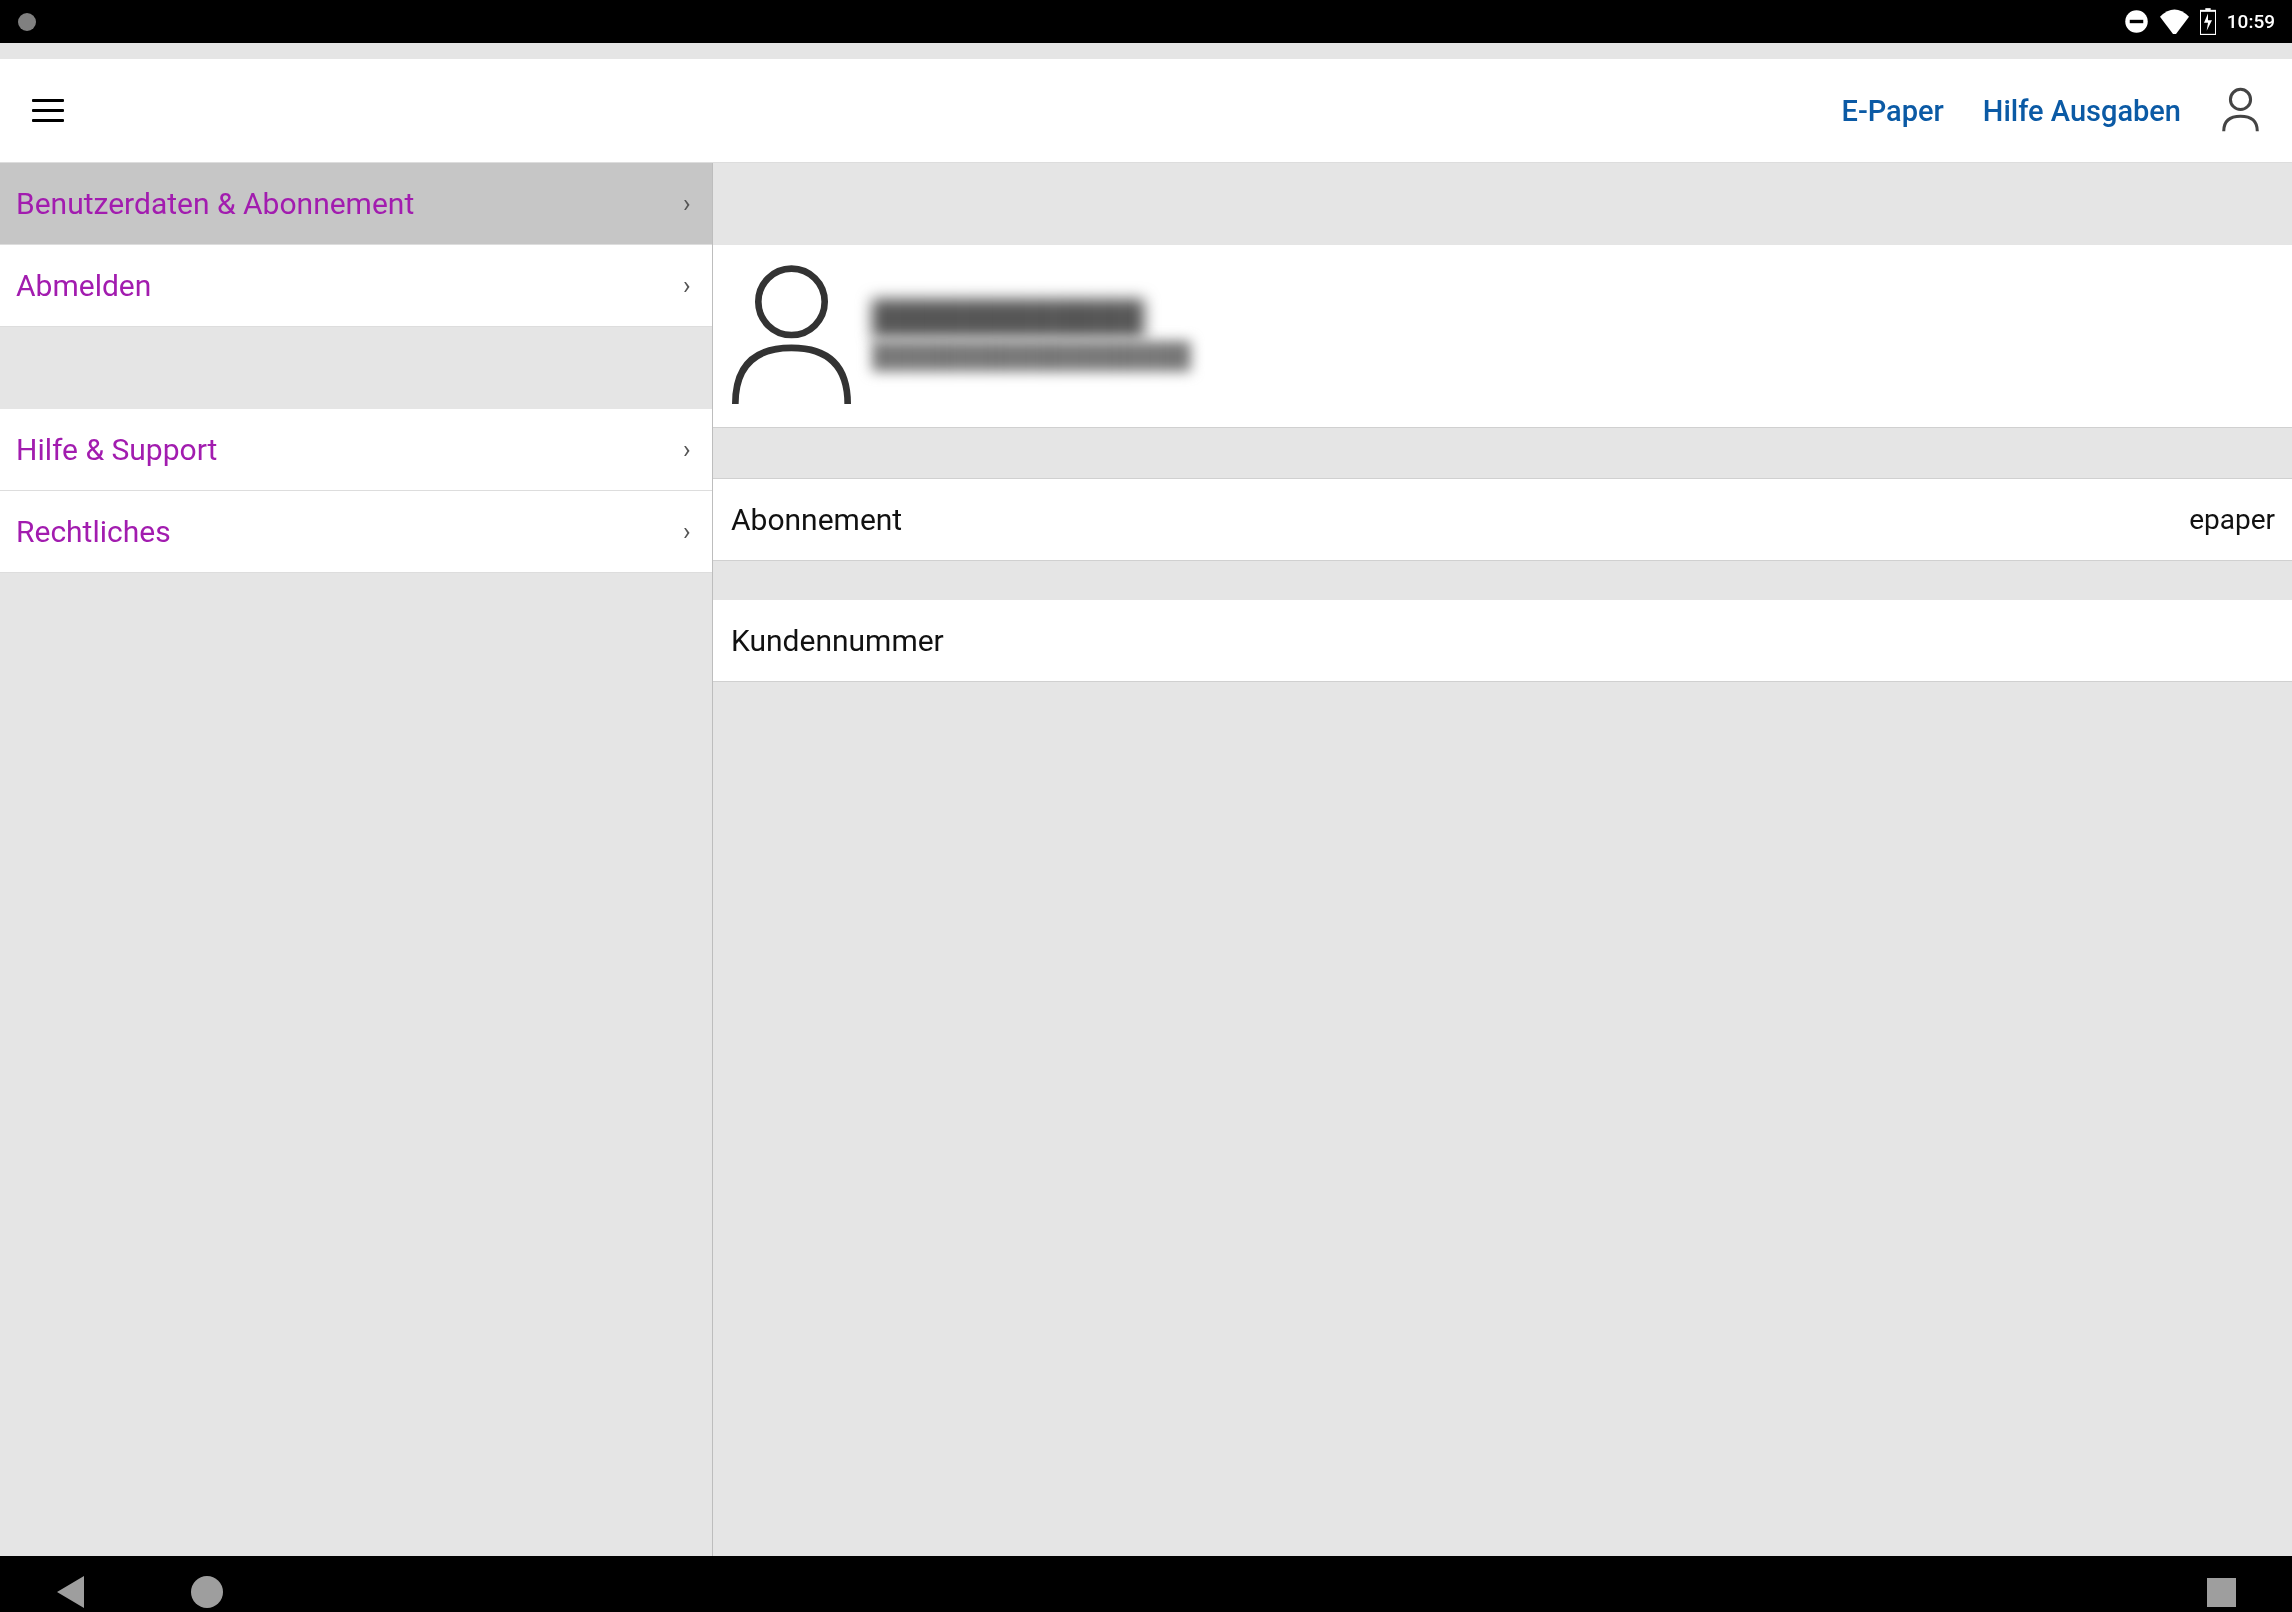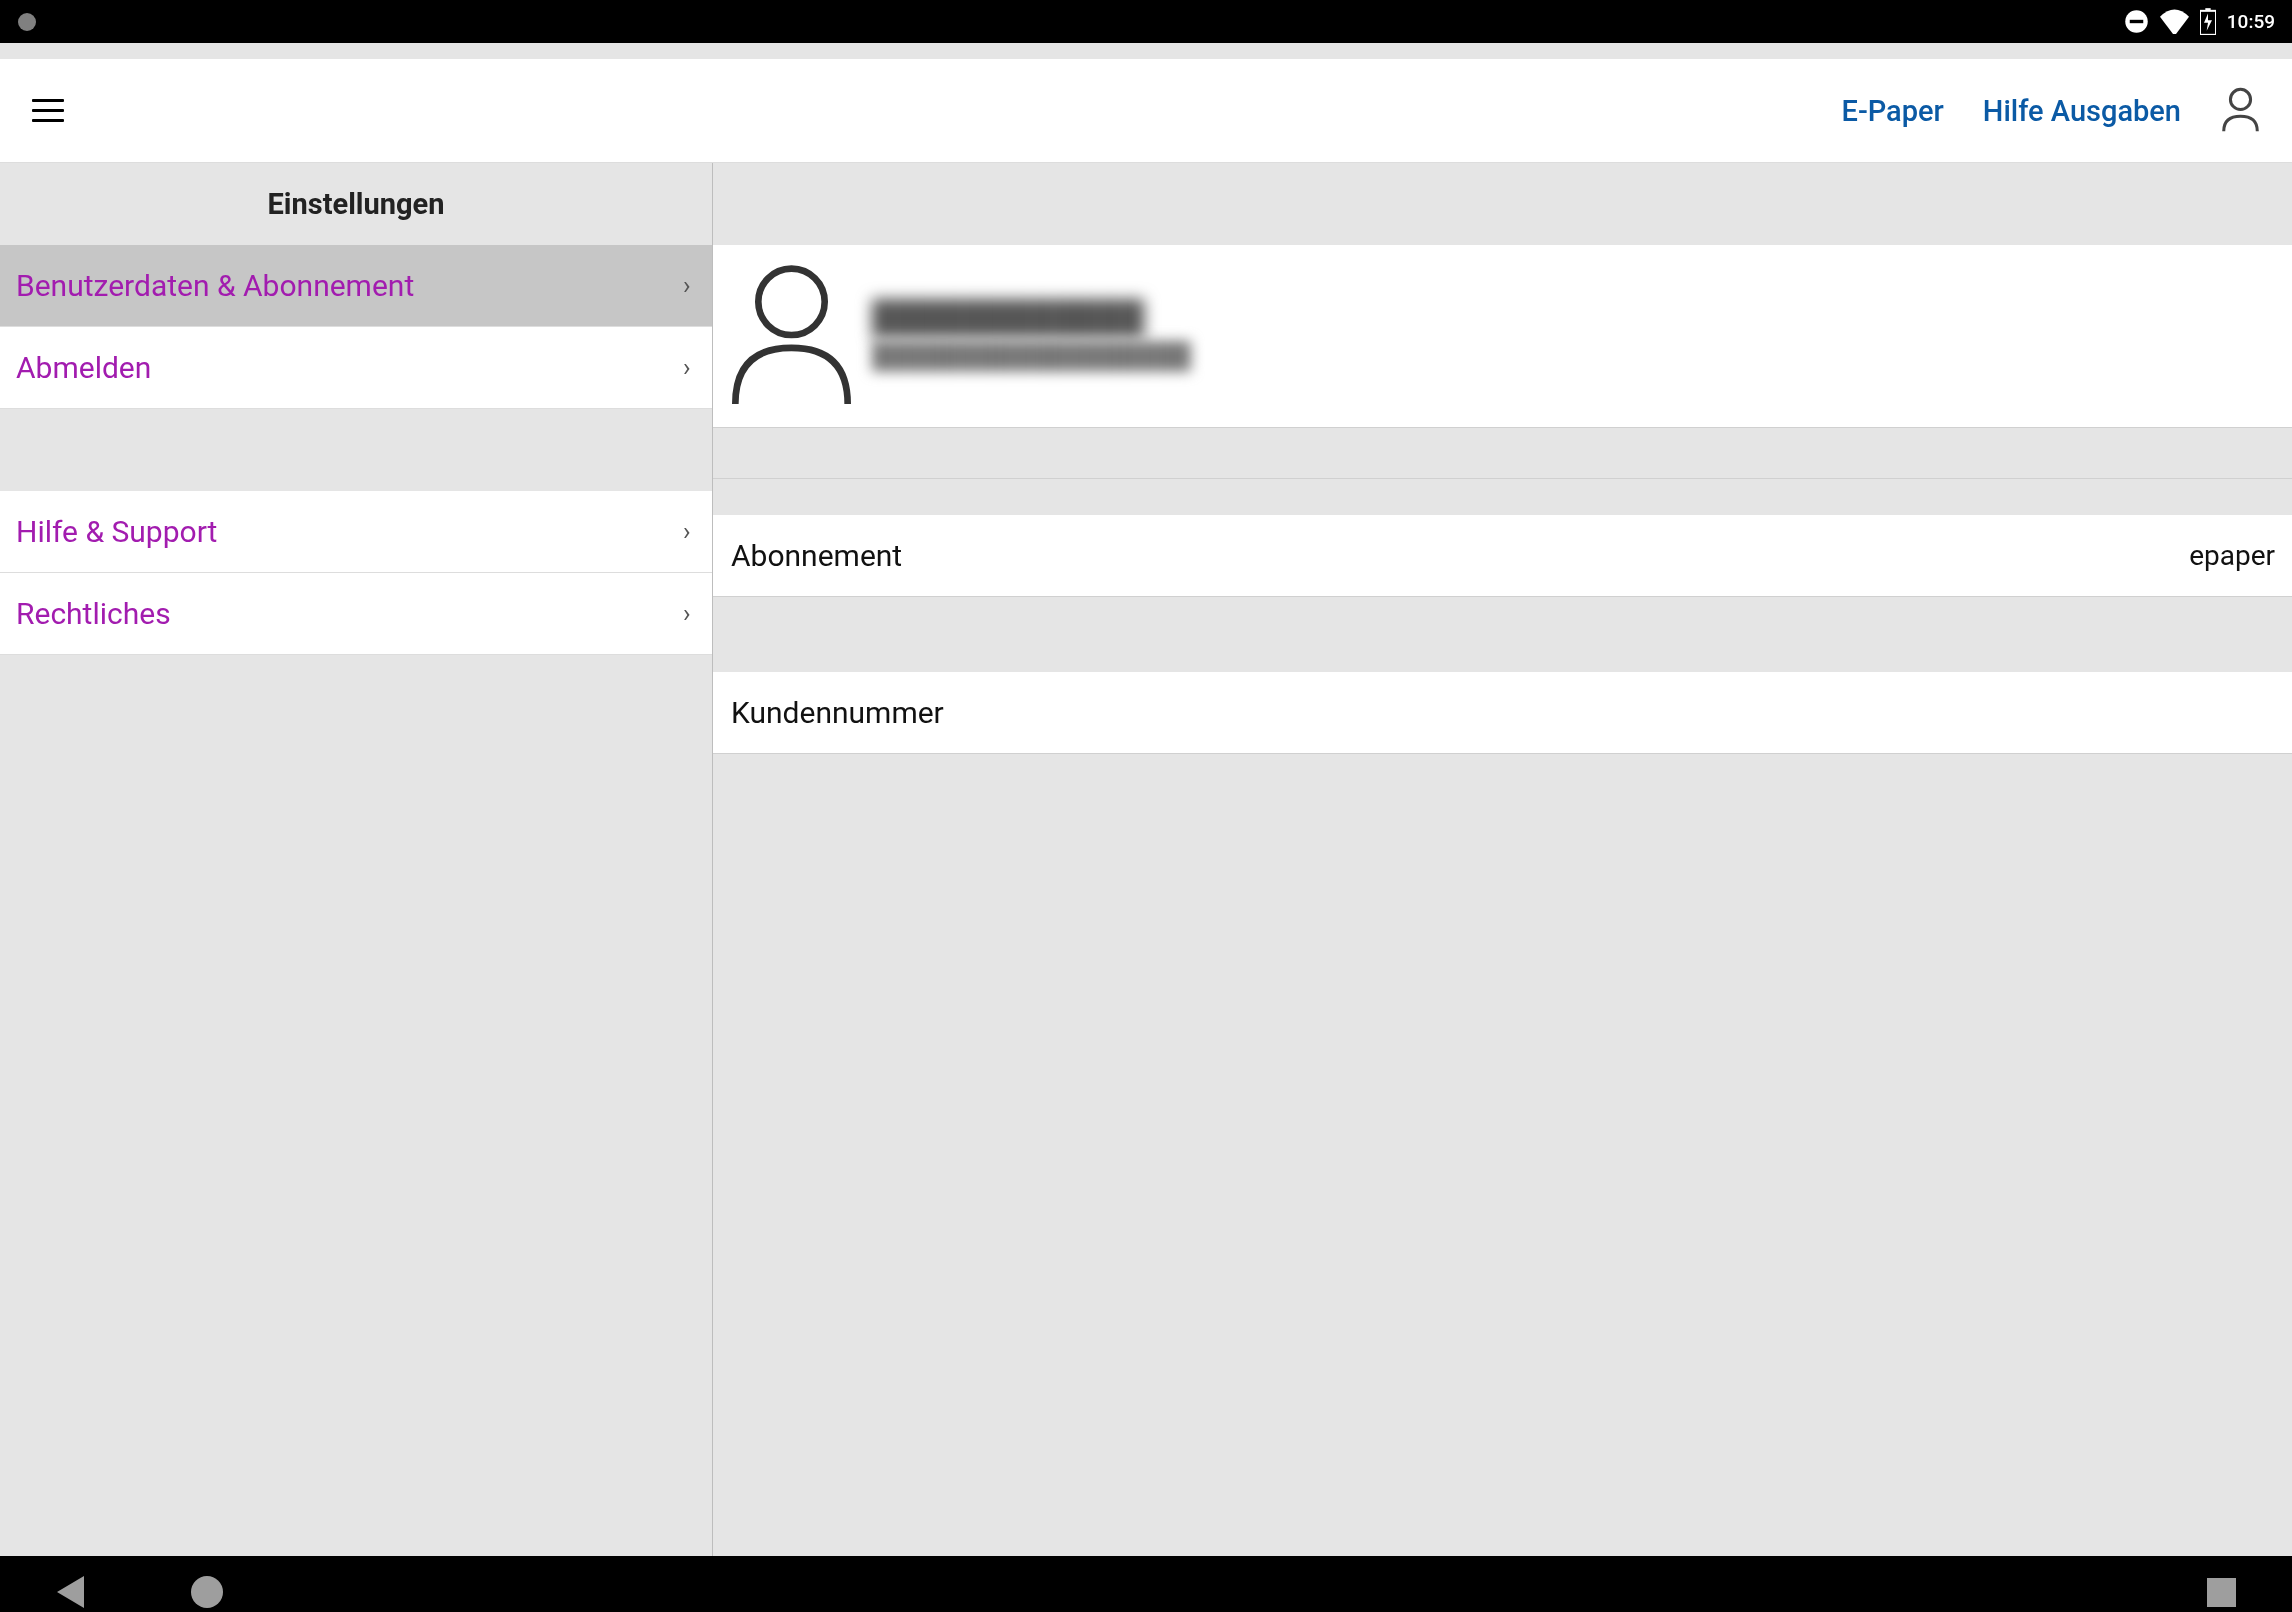--- a/index.html
+++ b/index.html
@@ -204,21 +204,20 @@
       border-bottom: 0.9px solid #d0d0d0;
     }
     .detail-row {
       height: 82px;
       background: #fff;
       display: flex;
       align-items: center;
       justify-content: space-between;
       padding: 0 18px;
       border-bottom: 0.9px solid #d0d0d0;
-      margin-top: 36px;
     }
     .detail-label {
       font-size: 30px;
       color: #111;
     }
     .detail-value {
       font-size: 28px;
       color: #111;
     }
     .content-small-gap {
@@ -308,23 +307,20 @@
         <circle cx="12" cy="8" r="6"></circle>
         <path d="M2 27 Q2 18 12 18 Q22 18 22 27"></path>
       </svg>
     </div>
   </div>
 </div>
 
 <div class="main">
 
   <div class="sidebar">
-    <div class="sidebar-title-row">
-      <div class="sidebar-title">Einstellungen</div>
-    </div>
     <div class="sidebar-item selected">
       <span class="sidebar-item-label">Benutzerdaten &amp; Abonnement</span>
       <span class="sidebar-chevron">›</span>
     </div>
     <div class="sidebar-item">
       <span class="sidebar-item-label">Abmelden</span>
       <span class="sidebar-chevron">›</span>
     </div>
     <div class="sidebar-gap"></div>
     <div class="sidebar-item">

